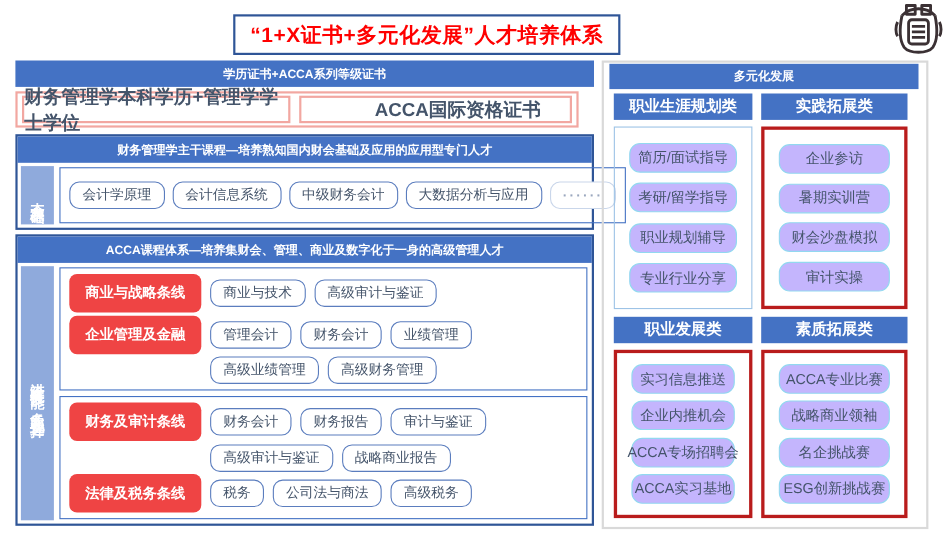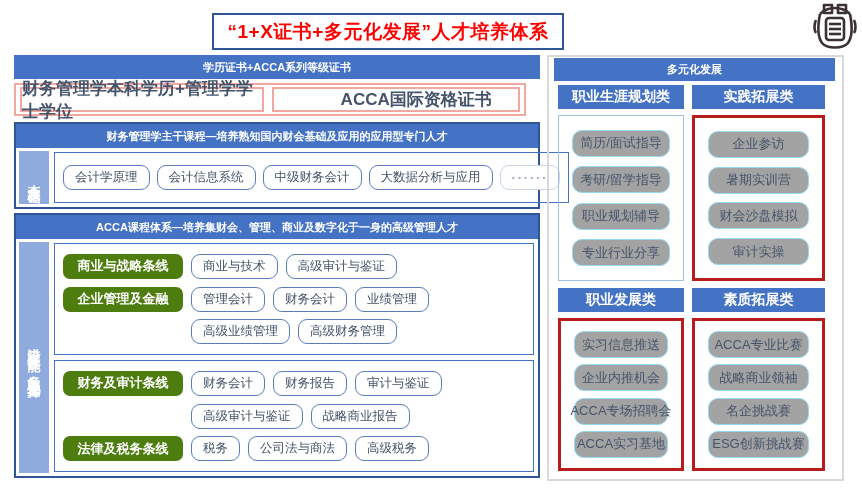--- a/index.html
+++ b/index.html
@@ -37,36 +37,36 @@
   .sec-header { height:24px; }
   .sec-body { display:flex; height:calc(100% - 24px); }
   .v-label { width:30px; margin:3px 0 3px 3px; background:#8FAADC; color:#ffffff;
     font-weight:bold; font-size:13px; display:flex; align-items:center; justify-content:center;
     writing-mode:vertical-rl; text-orientation:upright; letter-spacing:2px; line-height:1; }
   .sec-content { flex:1; display:flex; flex-direction:column; padding:4px 4px 4px 5px; gap:5px; }
   .inner-box { border:1.5px solid #4472C4; flex:1; display:flex; flex-direction:column;
     justify-content:space-evenly; padding:2px 8px; }
   .courses-row { flex-direction:row; align-items:center; gap:7px; justify-content:flex-start; }
   .acca-row { display:flex; align-items:center; gap:8px; }
-  .cat-chip { width:120px; min-width:120px; height:25px; border-radius:7px; background:#4d7c0f;
+  .cat-chip { width:120px; min-width:120px; height:35px; border-radius:7px; background:#ef4444;
     color:#fff; font-weight:bold; font-size:13px; display:flex; align-items:center; justify-content:center; }
   .cat-spacer { width:120px; min-width:120px; height:25px; }
 
   
   .right-panel { position:absolute; left:547px; top:55px; width:297px; height:426px;
     border:2px solid #D9D9D9; }
   .rp-header { position:absolute; left:5px; top:1px; width:281px; height:23px; }
   .rp-col-header { position:absolute; height:24px; font-size:14px; }
   .rp-box { position:absolute; display:flex; flex-direction:column; justify-content:space-evenly;
     align-items:stretch; padding:4px 0; }
   .rp-box.light { border:1.5px solid #9DC3E6; }
   .rp-box.dark { border:3px solid #b91c1c; }
   .rp-item { border:1.5px solid #92D8F0; border-radius:10px; height:27px; margin:0 13px;
     display:flex; align-items:center; justify-content:center; color:#44546A; font-size:13px;
-    background:#a3a3a3; white-space:nowrap; }
+    background:#c4b5fd; white-space:nowrap; }
   .col1 { left:9px;  width:126px; }
   .col2 { left:143px; width:133px; }
   .rowA-h { top:28px; }  .rowA-b { top:58px; height:166px; }
   .rowB-h { top:231px; } .rowB-b { top:261px; height:153px; }
 </style>
 </head>
 <body>
 
 <div class="page">
 

